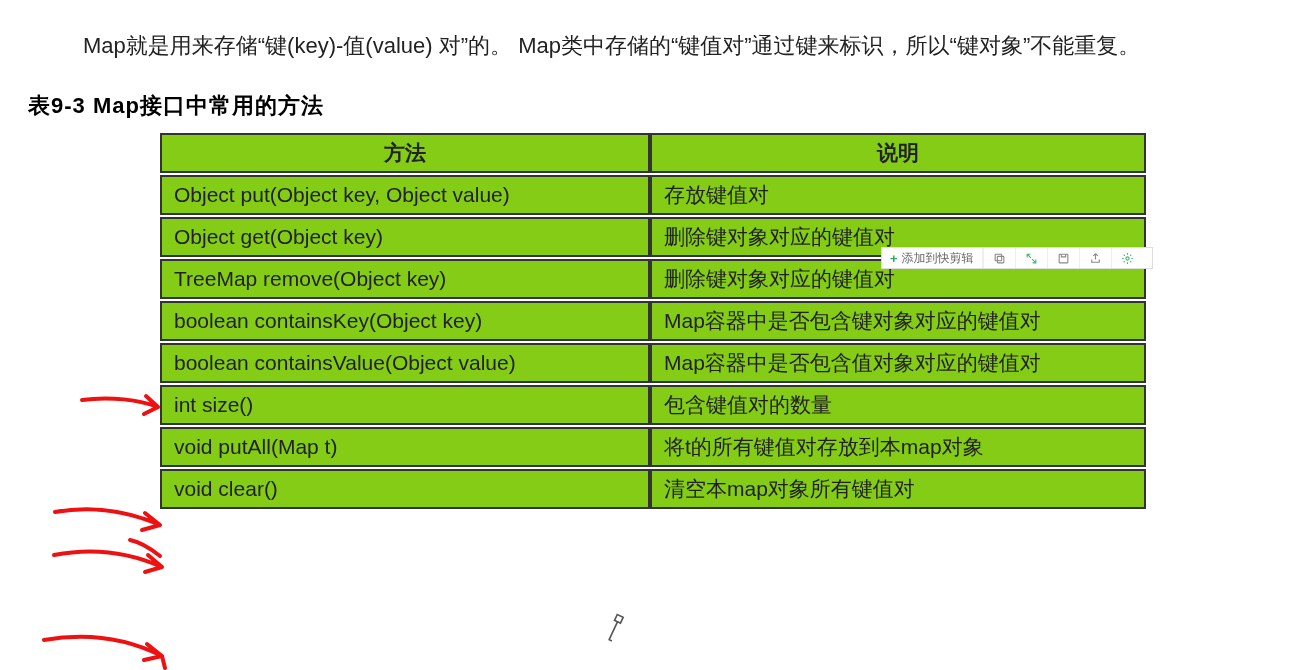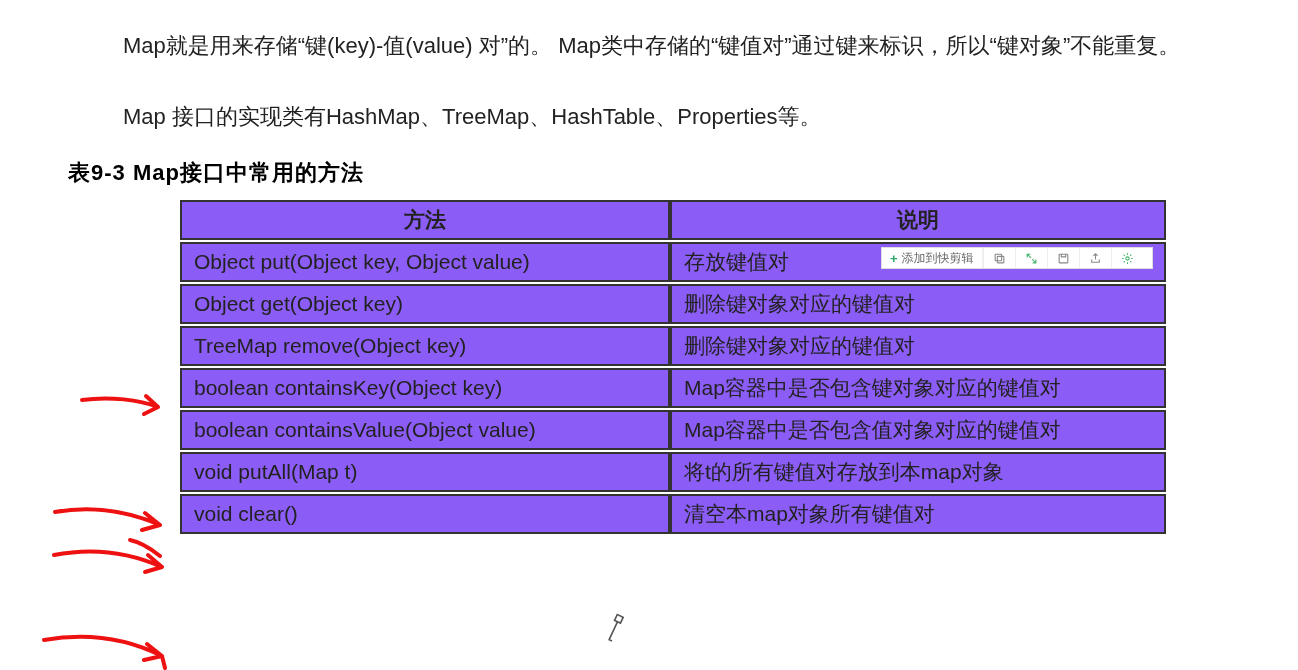--- a/index.html
+++ b/index.html
@@ -5,22 +5,21 @@
     * { margin: 0; padding: 0; box-sizing: border-box; }
     body {
       width: 1298px;
       height: 670px;
       background: #fff;
       font-family: "Microsoft YaHei", "SimSun", Arial, sans-serif;
       position: relative;
       overflow: hidden;
     }
     .content {
-      padding: 20px 20px 0 36px;
-      margin-left: 32px;
+      padding: 20px 20px 0 28px;
     }
     .para {
       font-size: 22px;
       color: #222;
       line-height: 2.4;
       text-indent: 2.5em;
       margin-bottom: 18px;
     }
     .para2 {
       font-size: 22px;
@@ -44,21 +43,21 @@
       border-collapse: separate;
       border-spacing: 0 2px;
       width: 100%;
     }
     table.methods th, table.methods td {
       border: 2px solid #333;
       padding: 4px 12px;
       font-size: 21px;
       color: #222;
       text-align: left;
-      background: #8b5cf6;
+      background: #84cc16;
       height: 36px;
       vertical-align: middle;
     }
     table.methods th {
       text-align: center;
       font-weight: bold;
       height: 40px;
     }
     table.methods th:first-child, table.methods td:first-child { width: 490px; }
     table.methods th:last-child, table.methods td:last-child { width: 496px; }
@@ -117,21 +116,20 @@
       color: #444;
       transform: rotate(-20deg);
       pointer-events: none;
     }
   </style>
 </head>
 <body>
 
 <div class="content">
   <p class="para">Map就是用来存储“键(key)-值(value) 对”的。 Map类中存储的“键值对”通过键来标识，所以“键对象”不能重复。</p>
-  <p class="para2">Map 接口的实现类有HashMap、TreeMap、HashTable、Properties等。</p>
 
   <div class="table-title">表9-3 Map接口中常用的方法</div>
 
   <div class="table-wrap">
     <table class="methods">
       <thead>
         <tr>
           <th>方法</th>
           <th>说明</th>
         </tr>
@@ -149,20 +147,24 @@
             <td>TreeMap remove(Object key)</td>
             <td>删除键对象对应的键值对</td>
           </tr>
         <tr>
             <td>boolean containsKey(Object key)</td>
             <td>Map容器中是否包含键对象对应的键值对</td>
           </tr>
         <tr>
             <td>boolean containsValue(Object value)</td>
             <td>Map容器中是否包含值对象对应的键值对</td>
+          </tr>
+        <tr>
+            <td>int size()</td>
+            <td>包含键值对的数量</td>
           </tr>
         <tr>
             <td>void putAll(Map t)</td>
             <td>将t的所有键值对存放到本map对象</td>
           </tr>
         <tr>
             <td>void clear()</td>
             <td>清空本map对象所有键值对</td>
           </tr>
       </tbody>

